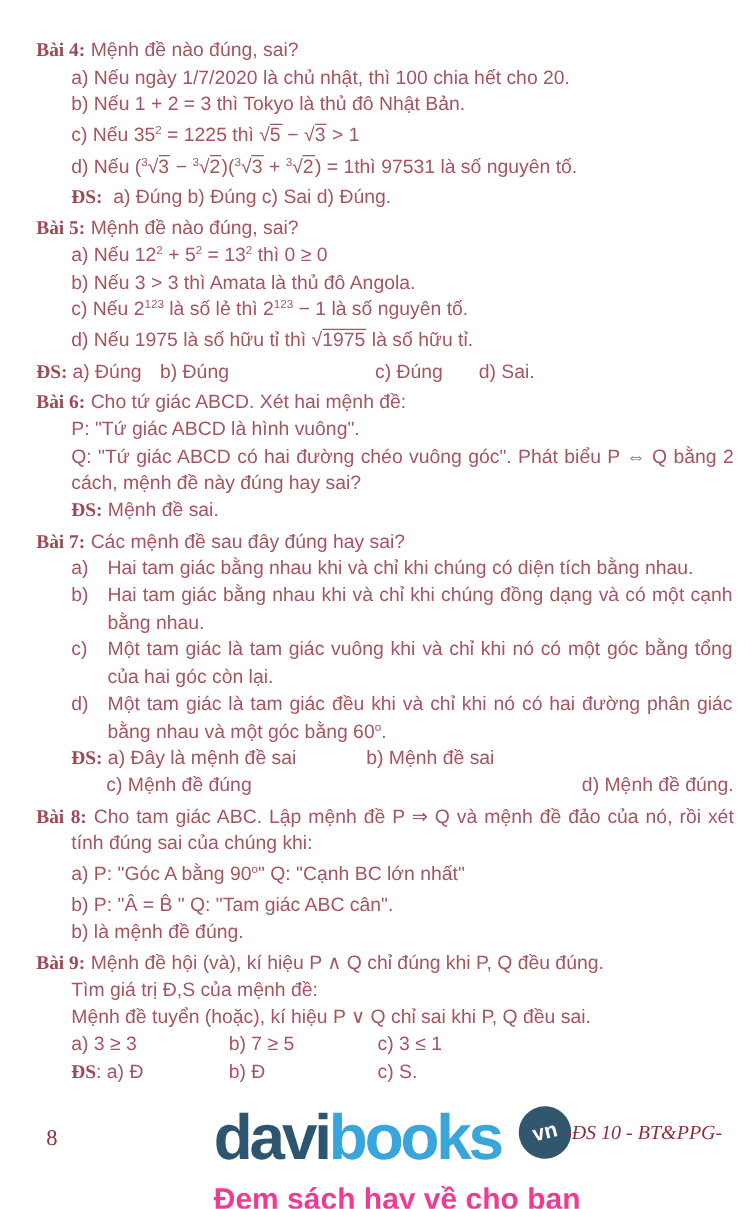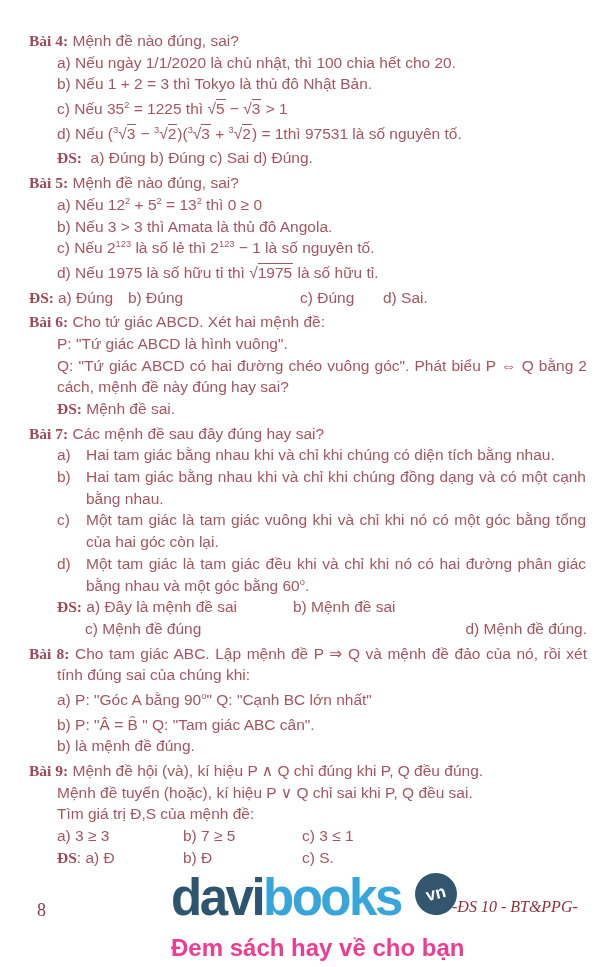--- a/index.html
+++ b/index.html
@@ -30,21 +30,21 @@
   .b8a { width: 245px; }
   .b9a { width: 126px; } .b9b { width: 119px; }
   .pl2 { padding-left: 56px; justify-content: space-between; }
   
   .footer { position: absolute; left: 0; top: 872px; width: 600px; height: 95px; }
   .pageno {
     position: absolute; left: 37px; top: 26px;
     font-family: "Liberation Serif", "DejaVu Serif", serif;
     font-size: 18px; color: #8c3742;
   }
-  .logo { position: absolute; left: 171px; top: 0; width: 292px; }
+  .logo { position: absolute; left: 171px; top: 12px; width: 292px; }
   .logo-text { font-size: 51px; font-weight: bold; letter-spacing: -2.5px; line-height: 1; white-space: nowrap; }
   .logo-davi { color: #2e5570; }
   .logo-books { color: #38a6da; }
   .vn-badge {
     position: absolute; left: 244px; top: 1px; width: 42px; height: 42px;
     border-radius: 50%; background: #32566d; color: #ffffff;
     display: flex; align-items: center; justify-content: center;
     font-size: 17px; font-weight: bold; transform: rotate(-14deg);
   }
   .tagline {
@@ -57,21 +57,21 @@
     font-style: italic; font-size: 16px; color: #8e2f3a; white-space: nowrap;
   }
 </style>
 </head>
 <body>
 
 <div class="content">
 
   <section class="ex">
     <div><span class="ex-label">Bài 4:</span> <span>Mệnh đề nào đúng, sai?</span></div>
-    <div class="item">a) Nếu ngày 1/1/2020 là chủ nhật, thì 100 chia hết cho 20.</div>
+    <div class="item">a) Nếu ngày 1/7/2020 là chủ nhật, thì 100 chia hết cho 20.</div>
     <div class="item">b) Nếu 1 + 2 = 3 thì Tokyo là thủ đô Nhật Bản.</div>
     <div class="item mt">c) Nếu 35<sup>2</sup> = 1225 thì <span class="rad">√<span class="rx">5</span></span> − <span class="rad">√<span class="rx">3</span></span> &gt; 1</div>
     <div class="item mt">d) Nếu (<span class="rad"><sup>3</sup>√<span class="rx">3</span></span> − <span class="rad"><sup>3</sup>√<span class="rx">2</span></span>)(<span class="rad"><sup>3</sup>√<span class="rx">3</span></span> + <span class="rad"><sup>3</sup>√<span class="rx">2</span></span>) = 1thì 97531 là số nguyên tố.</div>
     <div class="item mt"><b class="ds-label">ĐS:</b>&nbsp; a) Đúng b) Đúng c) Sai d) Đúng.</div>
   </section>
 
   <section class="ex">
     <div><span class="ex-label">Bài 5:</span> <span>Mệnh đề nào đúng, sai?</span></div>
     <div class="item">a) Nếu 12<sup>2</sup> + 5<sup>2</sup> = 13<sup>2</sup> thì 0 ≥ 0</div>
     <div class="item">b) Nếu 3 &gt; 3 thì Amata là thủ đô Angola.</div>
@@ -125,22 +125,22 @@
     <div class="hangex"><span class="ex-label">Bài 8:</span> <span>Cho tam giác ABC. Lập mệnh đề P ⇒ Q và mệnh đề đảo của nó, rồi xét tính đúng sai của chúng khi:</span></div>
     <div class="item mt">a) P: "Góc A bằng 90<sup>o</sup>" Q: "Cạnh BC lớn nhất"</div>
     <div class="item mt">b) P: "Â = B̂ " Q: "Tam giác ABC cân".</div>
     <div class="item cols">
       <span>b) là mệnh đề đúng.</span>
     </div>
   </section>
 
   <section class="ex">
     <div class="hangex"><span class="ex-label">Bài 9:</span> <span>Mệnh đề hội (và), kí hiệu P ∧ Q chỉ đúng khi P, Q đều đúng.</span></div>
+    <div class="item">Tìm giá trị Đ,S của mệnh đề:</div>
     <div class="item">Mệnh đề tuyển (hoặc), kí hiệu P ∨ Q chỉ sai khi P, Q đều sai.</div>
-    <div class="item">Tìm giá trị Đ,S của mệnh đề:</div>
     <div class="item cols">
       <span class="b9a">a) 3 ≥ 3</span>
       <span class="b9b">b) 7 ≥ 5</span>
       <span>c) 3 ≤ 1</span>
     </div>
     <div class="item cols">
       <span class="b9a"><b class="ds-label">ĐS</b>: a) Đ</span>
       <span class="b9b">b) Đ</span>
       <span>c) S.</span>
     </div>

